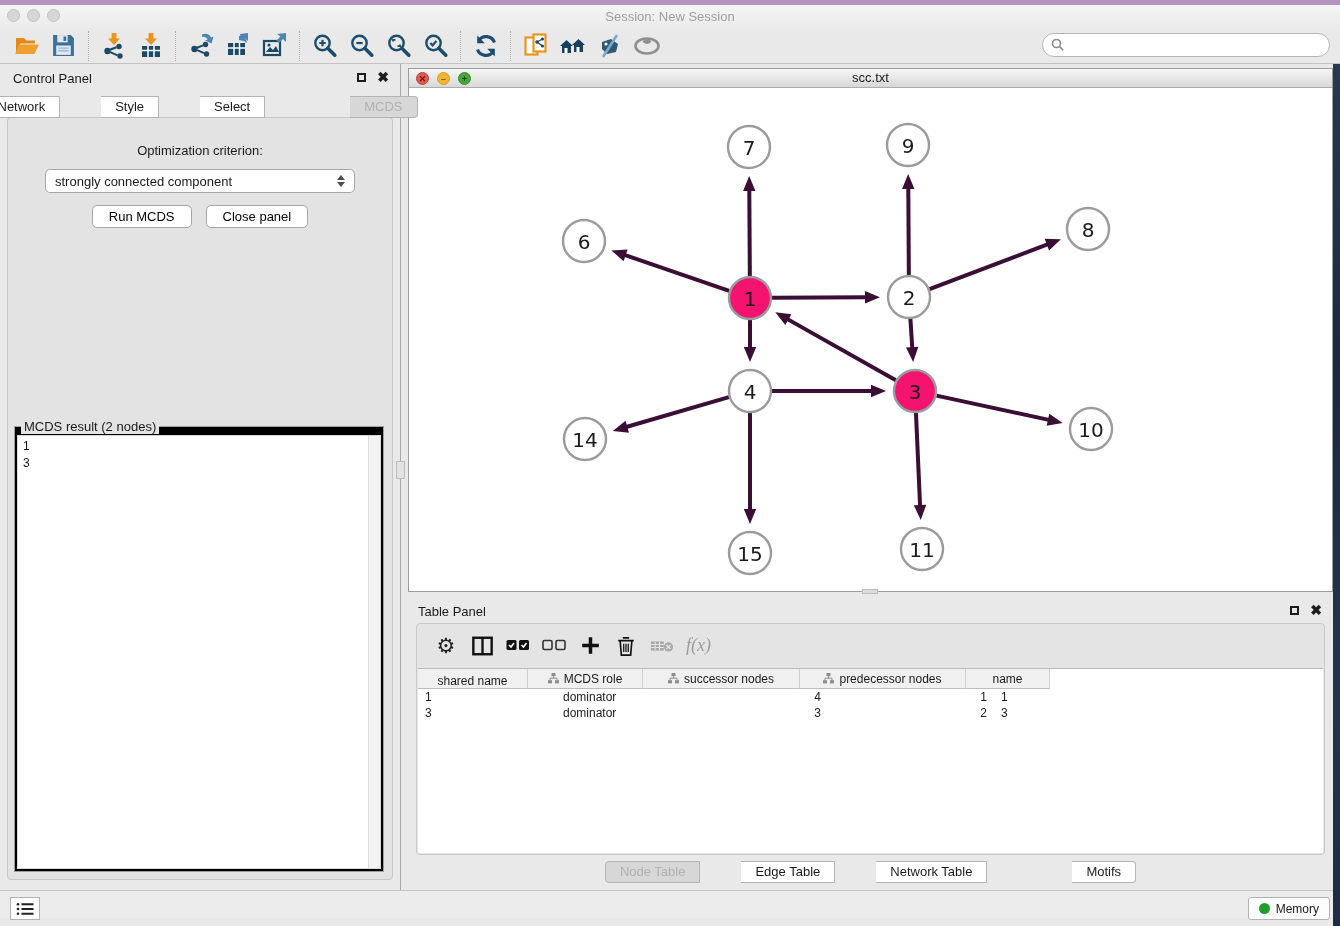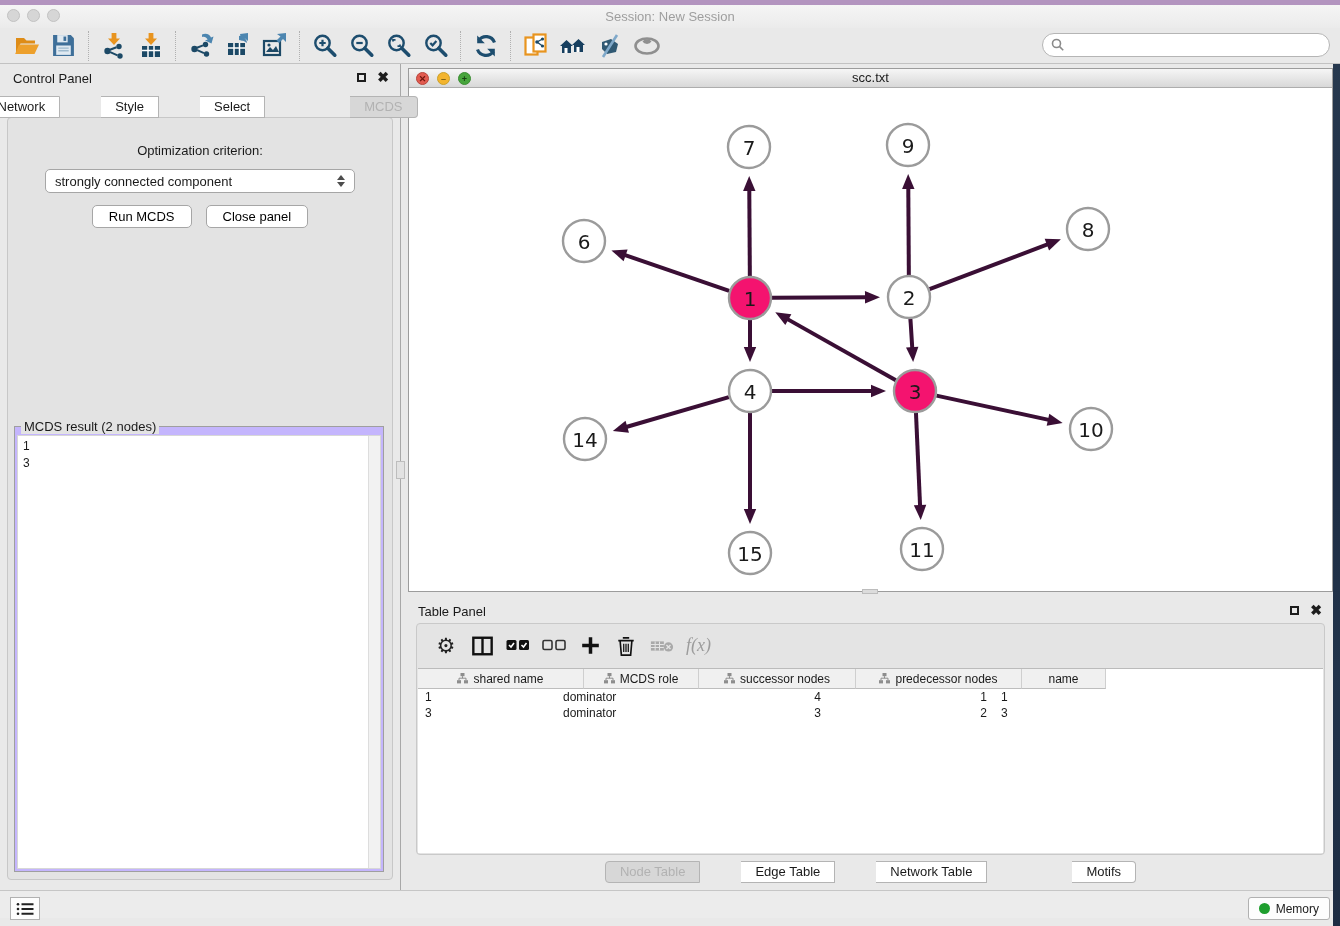--- a/index.html
+++ b/index.html
@@ -38,21 +38,21 @@
   .cpanel{position:absolute;left:0;top:64px;width:401px;height:826px;background:#e9e9e9;border-right:1px solid #a8a8a8;}
   .ctabs{position:absolute;left:0;right:0;top:32px;z-index:2;}
   .cbody{position:absolute;left:7px;right:7px;top:53px;bottom:10px;background:#e3e3e3;border:1px solid #c7c7c7;border-radius:4px;}
   .optlabel{text-align:center;margin-top:25px;font-size:13px;}
   .dropdown{margin:11px auto 0;width:310px;height:24px;background:#fff;border:1px solid #a6a6a6;border-radius:5px;display:flex;align-items:center;padding:0 9px;font-size:13px;}
   .dd-arrows{margin-left:auto;display:flex;flex-direction:column;gap:2px;align-items:center;}
   .tri-up{width:0;height:0;border-left:4px solid transparent;border-right:4px solid transparent;border-bottom:5px solid #4d4d4d;}
   .tri-down{width:0;height:0;border-left:4px solid transparent;border-right:4px solid transparent;border-top:5px solid #4d4d4d;}
   .btnrow{display:flex;justify-content:center;gap:14px;margin-top:12px;}
   .btn{height:23px;line-height:21px;padding:0 16px;background:#fff;border:1px solid #a6a6a6;border-radius:5px;font-size:13px;}
-  .resultbox{position:absolute;left:6px;right:8px;top:308px;bottom:7px;border:1px solid #9f9f9f;background:#c4b5fd;}
+  .resultbox{position:absolute;left:6px;right:8px;top:308px;bottom:7px;border:1px solid #9f9f9f;background:#000000;}
   .result-legend{position:absolute;left:6px;top:-8px;background:#e3e3e3;padding:0 3px;font-size:13px;}
   .result-inner{position:absolute;left:2px;right:2px;top:8px;bottom:2px;background:#fff;border:1px solid #d7d7d7;}
   .result-scroll{position:absolute;right:0;top:0;bottom:0;width:12px;background:#f2f2f2;border-left:1px solid #ddd;}
   .result-lines{padding:2px 5px;font-size:12px;line-height:17px;}
 
   
   .nwin{position:absolute;left:408px;top:68px;width:925px;height:524px;border:1px solid #9c9c9c;background:#fff;}
   .ntitle{height:19px;background:linear-gradient(#f6f6f6,#d8d8d8);border-bottom:1px solid #adadad;position:relative;}
   .nlights{position:absolute;left:7px;top:3px;display:flex;gap:8px;}
   .nlight{width:13px;height:13px;border-radius:50%;font-size:9px;line-height:12px;text-align:center;font-weight:bold;}
@@ -420,21 +420,21 @@
             <rect x="1" y="3" width="14" height="10" fill="#a9a9a9"></rect>
             <path d="M1 6.3h14M1 9.6h14M5.6 3v10M10.3 3v10" stroke="#e4e4e4" stroke-width="1.1"></path>
             <circle cx="20" cy="9" r="5" fill="#a9a9a9"></circle>
             <path d="M17.8 6.8l4.4 4.4M22.2 6.8l-4.4 4.4" stroke="#e4e4e4" stroke-width="1.5"></path>
           </svg>
       </span>
       <span class="ttool fx">f(x)</span>
     </div>
     <div class="tablebox">
       <div class="thead">
-          <div class="th" style="width: 166px;">
+          <div class="th" style="width: 110px; flex-direction: column;">
             <svg width="11" height="11" viewBox="0 0 11 11">
               <rect x="3.5" y="0" width="4" height="3.2" fill="#8d8d8d"></rect>
               <rect x="0" y="7.2" width="4" height="3.2" fill="#8d8d8d"></rect>
               <rect x="7" y="7.2" width="4" height="3.2" fill="#8d8d8d"></rect>
               <path d="M5.5 3.2v2M2 7.2V5.2h7v2" stroke="#8d8d8d" stroke-width="1" fill="none"></path>
             </svg>
             <span>shared name</span>
           </div>
           <div class="th" style="width: 115px;">
             <svg width="11" height="11" viewBox="0 0 11 11">

